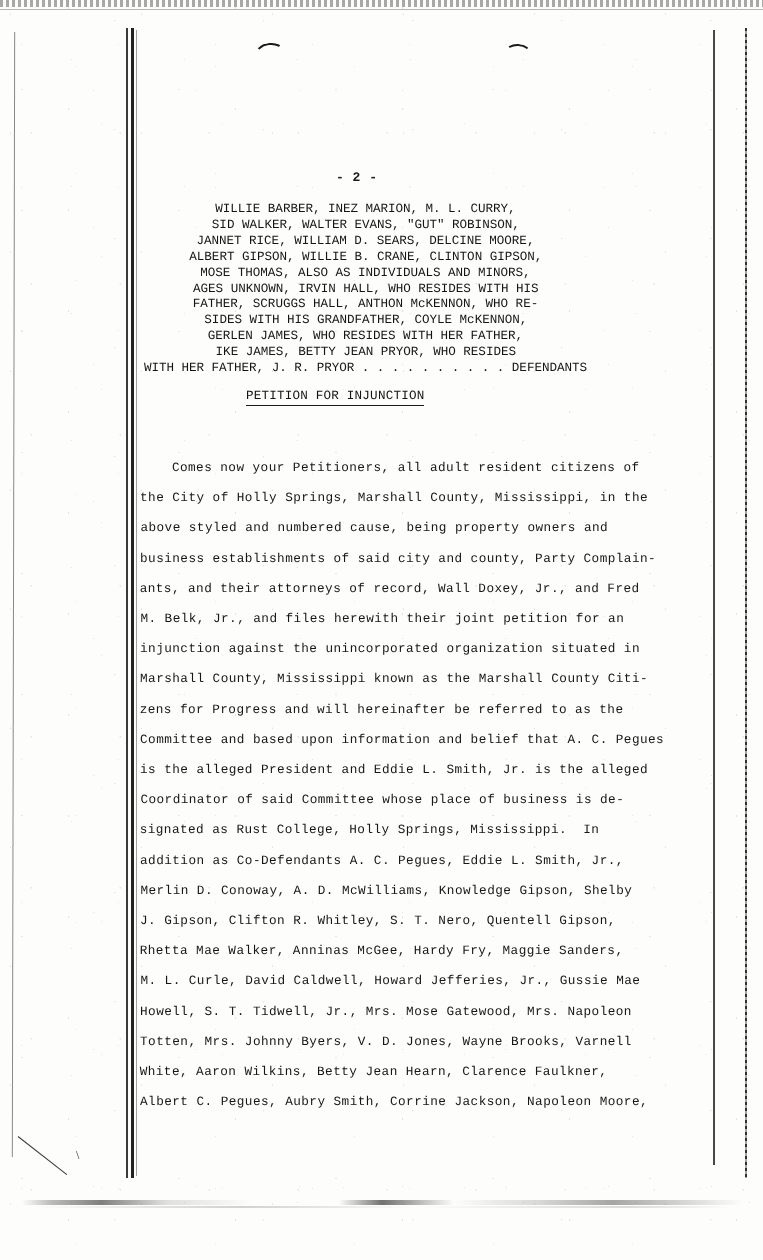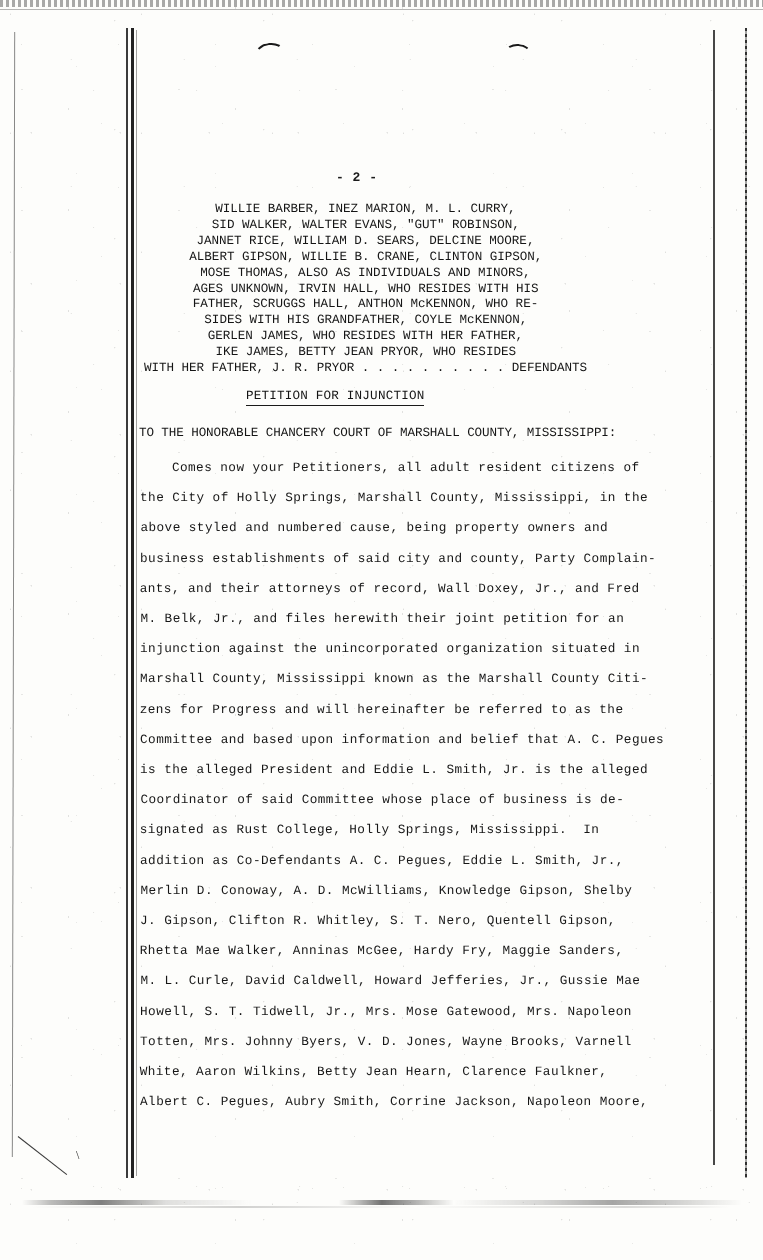--- a/index.html
+++ b/index.html
@@ -208,21 +208,20 @@
 
   <div class="crease"></div>
   <div class="crease-tick">\</div>
 
   <div class="typed" id="page-number">- 2 -</div>
 
   <div class="typed" id="caption-block"><span class="ln">WILLIE BARBER, INEZ MARION, M. L. CURRY,</span><span class="ln">SID WALKER, WALTER EVANS, "GUT" ROBINSON,</span><span class="ln">JANNET RICE, WILLIAM D. SEARS, DELCINE MOORE,</span><span class="ln">ALBERT GIPSON, WILLIE B. CRANE, CLINTON GIPSON,</span><span class="ln">MOSE THOMAS, ALSO AS INDIVIDUALS AND MINORS,</span><span class="ln">AGES UNKNOWN, IRVIN HALL, WHO RESIDES WITH HIS</span><span class="ln">FATHER, SCRUGGS HALL, ANTHON McKENNON, WHO RE-</span><span class="ln">SIDES WITH HIS GRANDFATHER, COYLE McKENNON,</span><span class="ln">GERLEN JAMES, WHO RESIDES WITH HER FATHER,</span><span class="ln">IKE JAMES, BETTY JEAN PRYOR, WHO RESIDES</span><span class="ln">WITH HER FATHER, J. R. PRYOR . . . . . . . . . . DEFENDANTS</span></div>
 
   <div class="typed" id="heading-petition"><span class="ul">PETITION FOR INJUNCTION</span></div>
 
-  <div class="typed" id="address-line">TO THE HONORABLE CHANCERY COURT OF MARSHALL COUNTY, MISSISSIPPI:</div>
 
   <div class="typed" id="body-block"><span class="ln">    Comes now your Petitioners, all adult resident citizens of</span><span class="ln">the City of Holly Springs, Marshall County, Mississippi, in the</span><span class="ln">above styled and numbered cause, being property owners and</span><span class="ln">business establishments of said city and county, Party Complain-</span><span class="ln">ants, and their attorneys of record, Wall Doxey, Jr., and Fred</span><span class="ln">M. Belk, Jr., and files herewith their joint petition for an</span><span class="ln">injunction against the unincorporated organization situated in</span><span class="ln">Marshall County, Mississippi known as the Marshall County Citi-</span><span class="ln">zens for Progress and will hereinafter be referred to as the</span><span class="ln">Committee and based upon information and belief that A. C. Pegues</span><span class="ln">is the alleged President and Eddie L. Smith, Jr. is the alleged</span><span class="ln">Coordinator of said Committee whose place of business is de-</span><span class="ln">signated as Rust College, Holly Springs, Mississippi.  In</span><span class="ln">addition as Co-Defendants A. C. Pegues, Eddie L. Smith, Jr.,</span><span class="ln">Merlin D. Conoway, A. D. McWilliams, Knowledge Gipson, Shelby</span><span class="ln">J. Gipson, Clifton R. Whitley, S. T. Nero, Quentell Gipson,</span><span class="ln">Rhetta Mae Walker, Anninas McGee, Hardy Fry, Maggie Sanders,</span><span class="ln">M. L. Curle, David Caldwell, Howard Jefferies, Jr., Gussie Mae</span><span class="ln">Howell, S. T. Tidwell, Jr., Mrs. Mose Gatewood, Mrs. Napoleon</span><span class="ln">Totten, Mrs. Johnny Byers, V. D. Jones, Wayne Brooks, Varnell</span><span class="ln">White, Aaron Wilkins, Betty Jean Hearn, Clarence Faulkner,</span><span class="ln">Albert C. Pegues, Aubry Smith, Corrine Jackson, Napoleon Moore,</span></div>
 
   <div class="scan-noise"></div>
   <div class="bottom-smudge"></div>
   <div class="bottom-smudge-2"></div>
 
 </div>
 
 </body></html>

